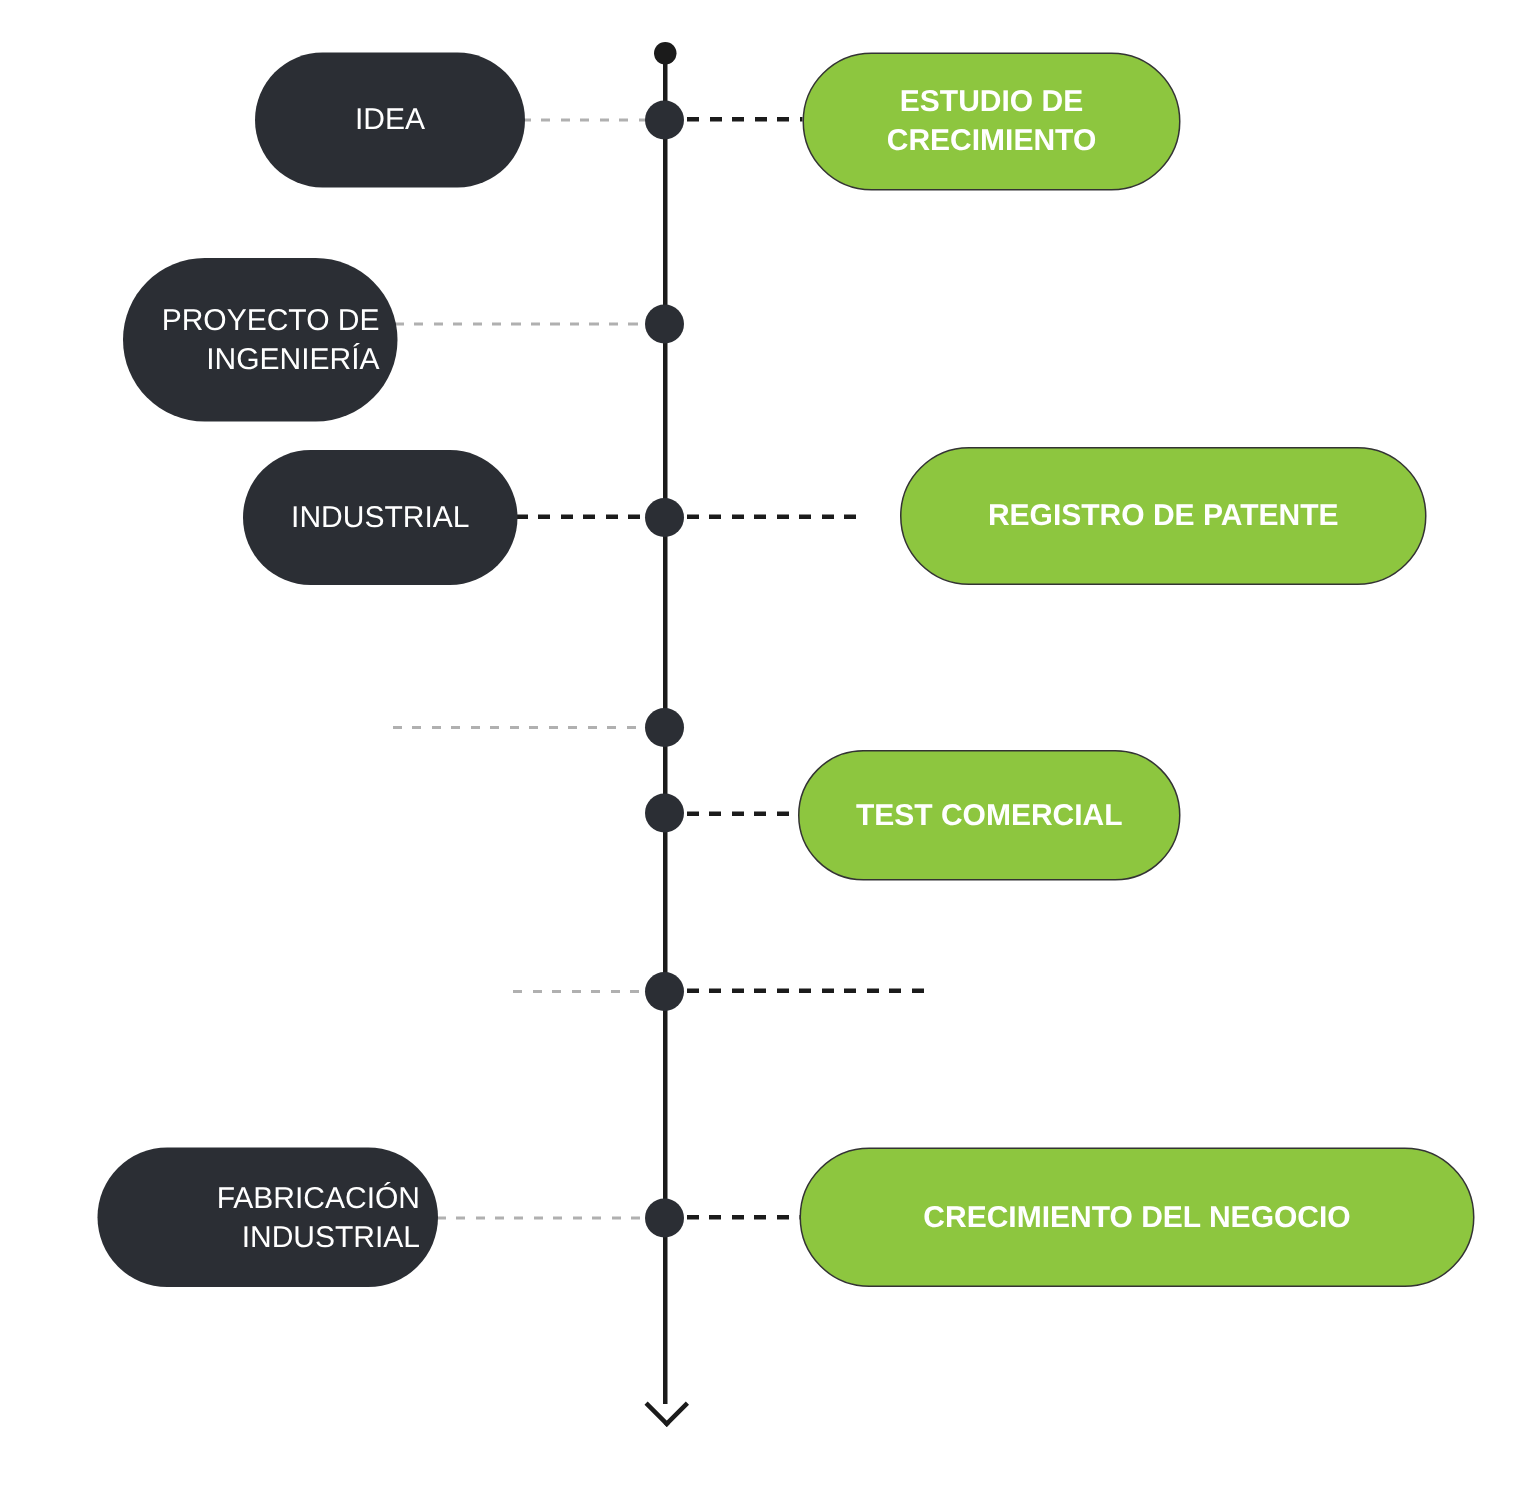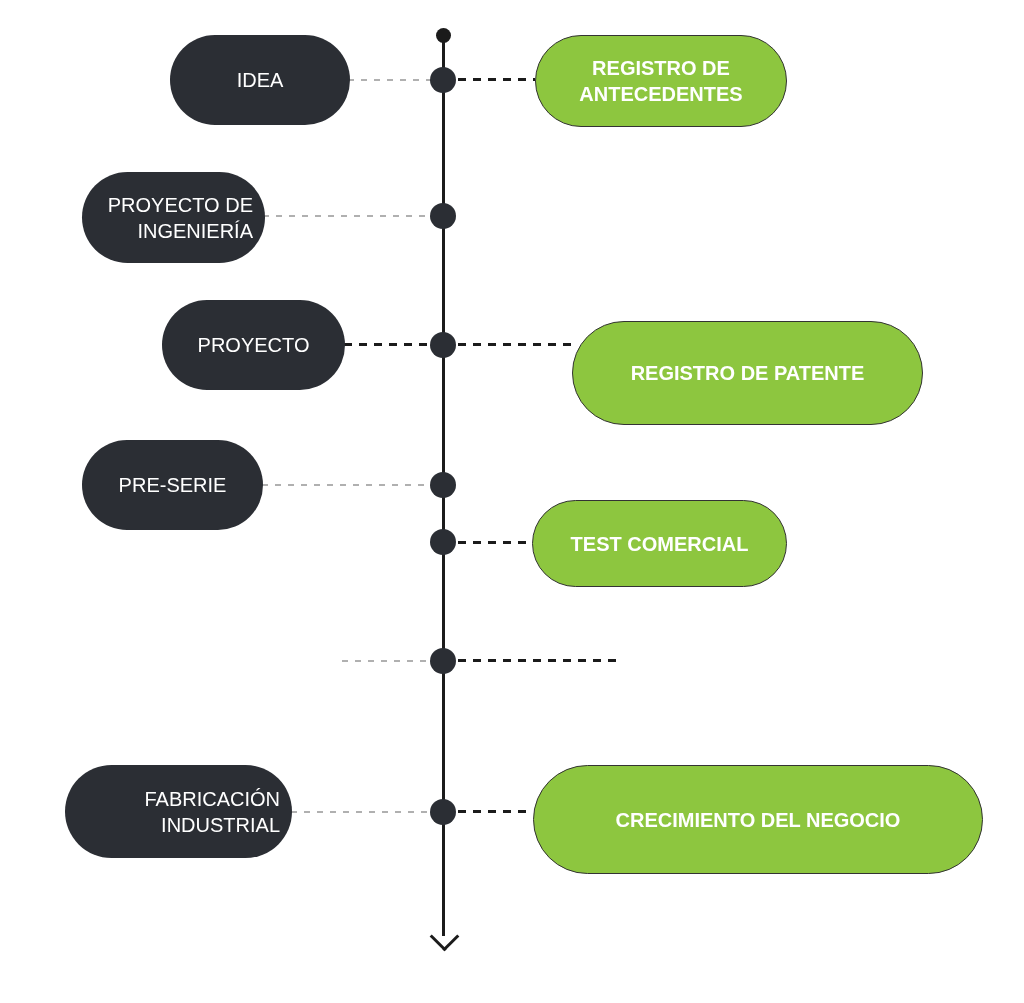--- a/index.html
+++ b/index.html
@@ -76,31 +76,31 @@
   .stage{
     background:var(--stage-fill);
     font-size:20px;font-weight:400;text-align:right;
   }
   .milestone{
     background:var(--milestone-fill);
     border:1.5px solid var(--milestone-border);
     font-size:20px;font-weight:700;
   }
   .stage-0{left:170px;top:35px;width:180px;height:90px;}
-  .stage-1{left:82px;top:172px;width:183px;height:91px;}
+  .stage-1{left:82px;top:172px;width:183px;height:109px;}
   .stage-2{left:162px;top:300px;width:183px;height:90px;}
   .stage-3{left:82px;top:440px;width:181px;height:90px;}
   .stage-4{left:108px;top:615px;width:235px;height:92px;}
   .stage-5{left:65px;top:765px;width:227px;height:93px;}
 
   .milestone-0{left:535px;top:35px;width:252px;height:92px;}
-  .milestone-1{left:572px;top:298px;width:351px;height:104px;margin-top:23px;}
+  .milestone-1{left:600px;top:298px;width:351px;height:92px;}
   .milestone-2{left:532px;top:500px;width:255px;height:87px;}
   .milestone-3{left:622px;top:615px;width:316px;height:92px;}
-  .milestone-4{left:533px;top:765px;width:450px;height:109px;}
+  .milestone-4{left:533px;top:765px;width:450px;height:93px;}
 </style>
 </head>
 <body>
 
 <div class="canvas">
 
   <div class="axis-line"></div>
   <div class="axis-start-dot"></div>
   <div class="arrow-head"></div>
 
@@ -124,31 +124,28 @@
   <div class="dot dot-6"></div>
   <div class="dot dot-7"></div>
 
   <div class="pill stage stage-0">
     <span>IDEA</span>
   </div>
   <div class="pill stage stage-1">
     <span>PROYECTO DE INGENIERÍA</span>
   </div>
   <div class="pill stage stage-2">
-    <span>PROYECTO</span>
-  </div>
-  <div class="pill stage stage-3">
-    <span>PRE-SERIE</span>
+    <span>INDUSTRIAL</span>
   </div>
   <div class="pill stage stage-5">
     <span>FABRICACIÓN INDUSTRIAL</span>
   </div>
 
   <div class="pill milestone milestone-0">
-    <span>REGISTRO DE ANTECEDENTES</span>
+    <span>ESTUDIO DE CRECIMIENTO</span>
   </div>
   <div class="pill milestone milestone-1">
     <span>REGISTRO DE PATENTE</span>
   </div>
   <div class="pill milestone milestone-2">
     <span>TEST COMERCIAL</span>
   </div>
   <div class="pill milestone milestone-4">
     <span>CRECIMIENTO DEL NEGOCIO</span>
   </div>

